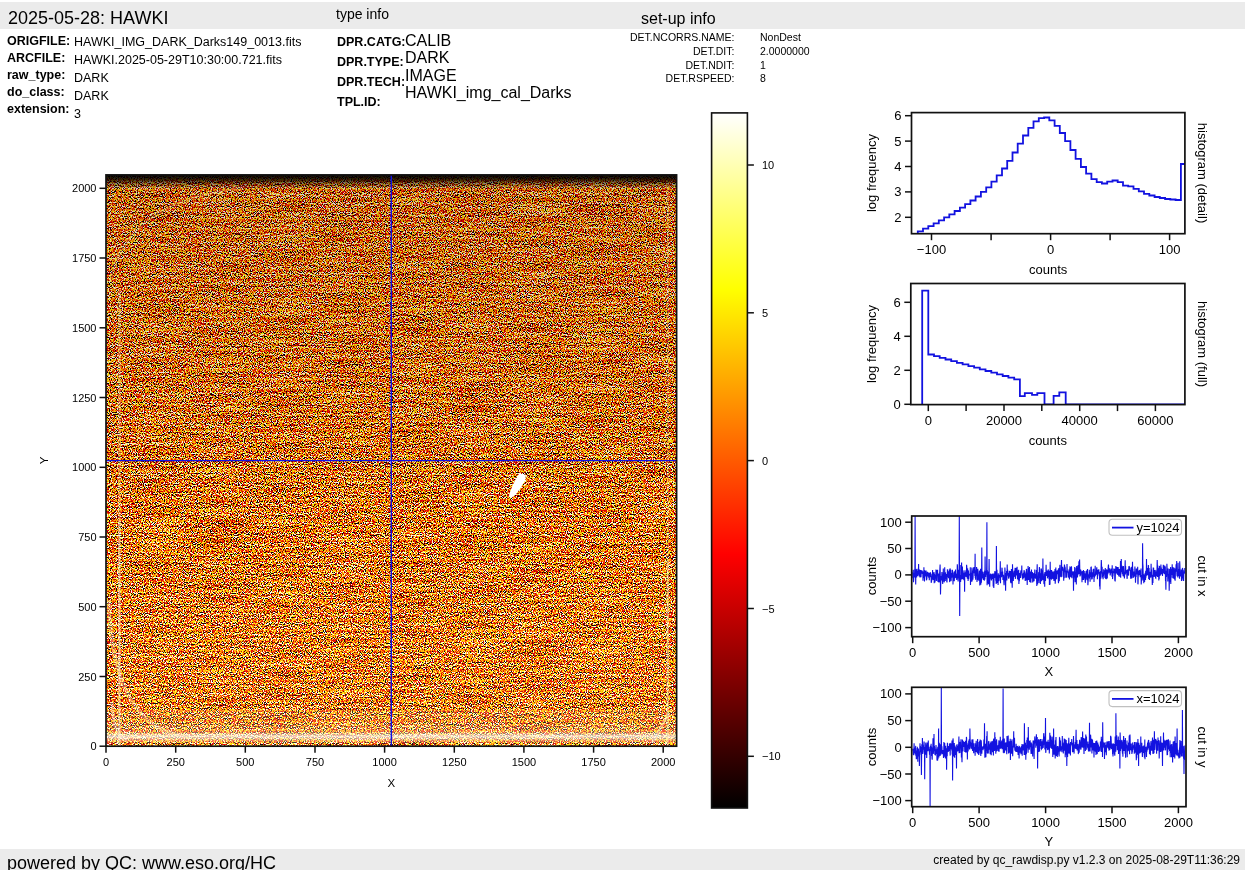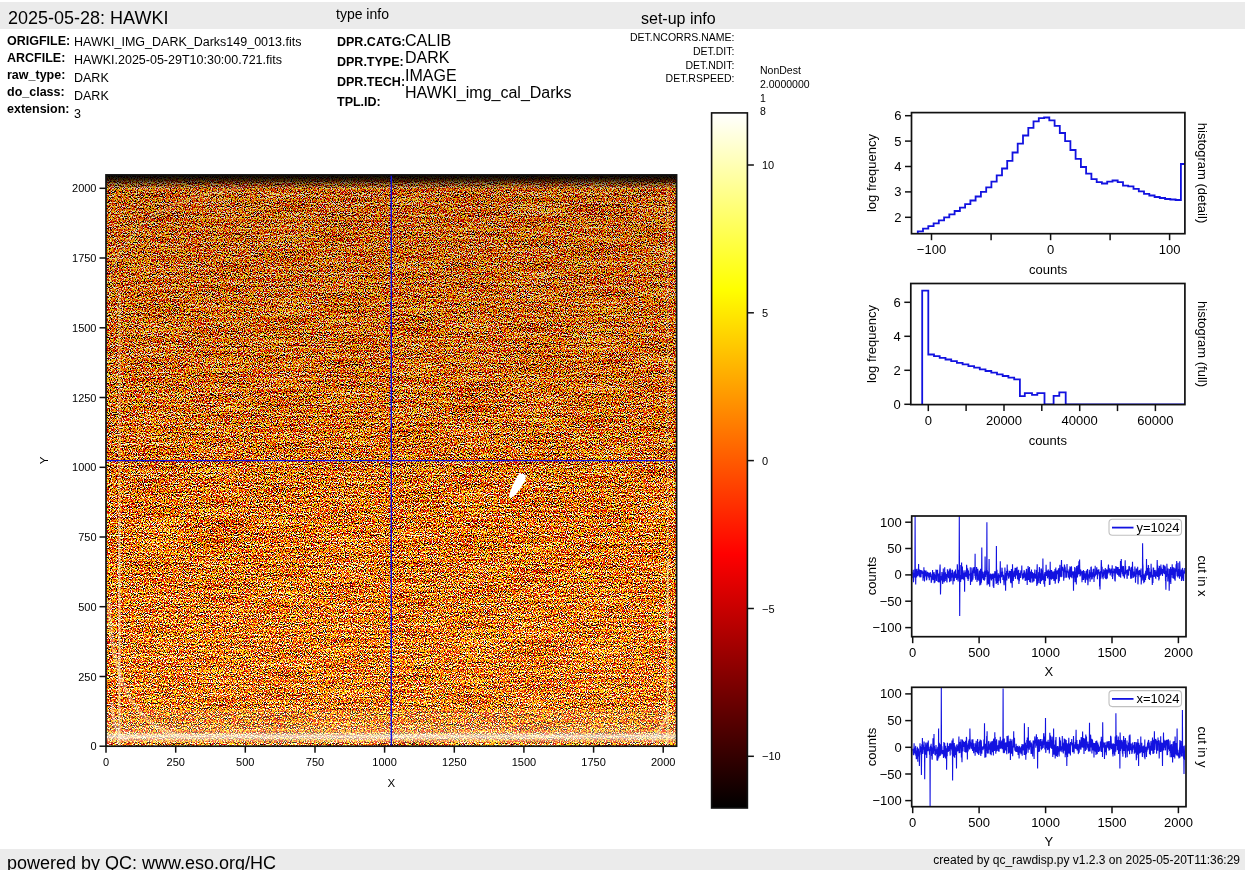--- a/index.html
+++ b/index.html
@@ -10,21 +10,21 @@
 <div class="abs" style="left:336px;top:6px;font-size:14px;">type info</div>
 <div class="abs" style="left:629px;top:10px;font-size:16px;margin-left:12px;">set-up info</div>
 
 <div class="abs" style="left:7px;top:32.5px;font-size:12.5px;line-height:17px;font-weight:bold;">ORIGFILE:<br>ARCFILE:<br>raw_type:<br>do_class:<br>extension:</div>
 <div class="abs" style="left:74px;top:32.5px;font-size:12.5px;line-height:18px;">HAWKI_IMG_DARK_Darks149_0013.fits<br>HAWKI.2025-05-29T10:30:00.721.fits<br>DARK<br>DARK<br>3</div>
 
 <div class="abs" style="left:337px;top:31.7px;font-size:12.5px;line-height:20px;font-weight:bold;">DPR.CATG:<br>DPR.TYPE:<br>DPR.TECH:<br>TPL.ID:</div>
 <div class="abs" style="left:405px;top:31.7px;font-size:16px;line-height:17.4px;">CALIB<br>DARK<br>IMAGE<br>HAWKI_img_cal_Darks</div>
 
 <div class="abs" style="left:630px;top:31.2px;font-size:10.5px;line-height:13.7px;text-align:right;">DET.NCORRS.NAME:<br>DET.DIT:<br>DET.NDIT:<br>DET.RSPEED:</div>
-<div class="abs" style="left:760px;top:31.2px;font-size:10.5px;line-height:13.7px;margin-top:33px;">NonDest<br>2.0000000<br>1<br>8</div>
+<div class="abs" style="left:760px;top:31.2px;font-size:10.5px;line-height:13.7px;">NonDest<br>2.0000000<br>1<br>8</div>
 
 <svg width="1245" height="870" viewBox="0 0 1245 870" style="position:absolute;left:0;top:0;font-family:'Liberation Sans',sans-serif">
 <defs>
 <clipPath id="mclip">
         <rect x="106.0" y="174.9" width="570.6" height="571.3000000000001"></rect>
       </clipPath>
 <filter id="hotf" x="0%" y="0%" width="100%" height="100%">
 <feTurbulence type="fractalNoise" baseFrequency="1.0 0.8" numOctaves="1" seed="7" stitchTiles="stitch" result="n1"></feTurbulence>
 <feColorMatrix in="n1" type="matrix" values="1 0 0 0 0 1 0 0 0 0 1 0 0 0 0 0 0 0 0 1" result="g1"></feColorMatrix>
 <feTurbulence type="fractalNoise" baseFrequency="0.85 1.1" numOctaves="1" seed="41" stitchTiles="stitch" result="n2"></feTurbulence>
@@ -250,12 +250,12 @@
 <text x="1048.8" y="846" font-size="13" text-anchor="middle">Y</text>
 <text x="876" y="747" font-size="13" text-anchor="middle" transform="rotate(-90 876 747)">counts</text>
 <text x="1197.5" y="747" font-size="13" text-anchor="middle" transform="rotate(90 1197.5 747)">cut in y</text>
 <rect x="1109" y="690.6" width="72.5" height="16" rx="3.5" fill="#ffffff" fill-opacity="0.85" stroke="#c0c0c0" stroke-width="1.1"></rect>
 <line x1="1112" y1="698.9" x2="1133.5" y2="698.9" stroke="#1212e0" stroke-width="1.8"></line>
 <text x="1136.5" y="703.1" font-size="13">x=1024</text>
 </svg>
 
 <div class="bar" style="top:849px;height:21px;"></div>
 <div class="abs" style="left:7px;top:853px;font-size:18px;">powered by QC: www.eso.org/HC</div>
-<div class="abs" style="right:5px;top:853px;font-size:12px;">created by qc_rawdisp.py v1.2.3 on 2025-05-20T11:36:29</div>
+<div class="abs" style="right:5px;top:853px;font-size:12px;">created by qc_rawdisp.py v1.2.3 on 2025-08-29T11:36:29</div>
 </body></html>

